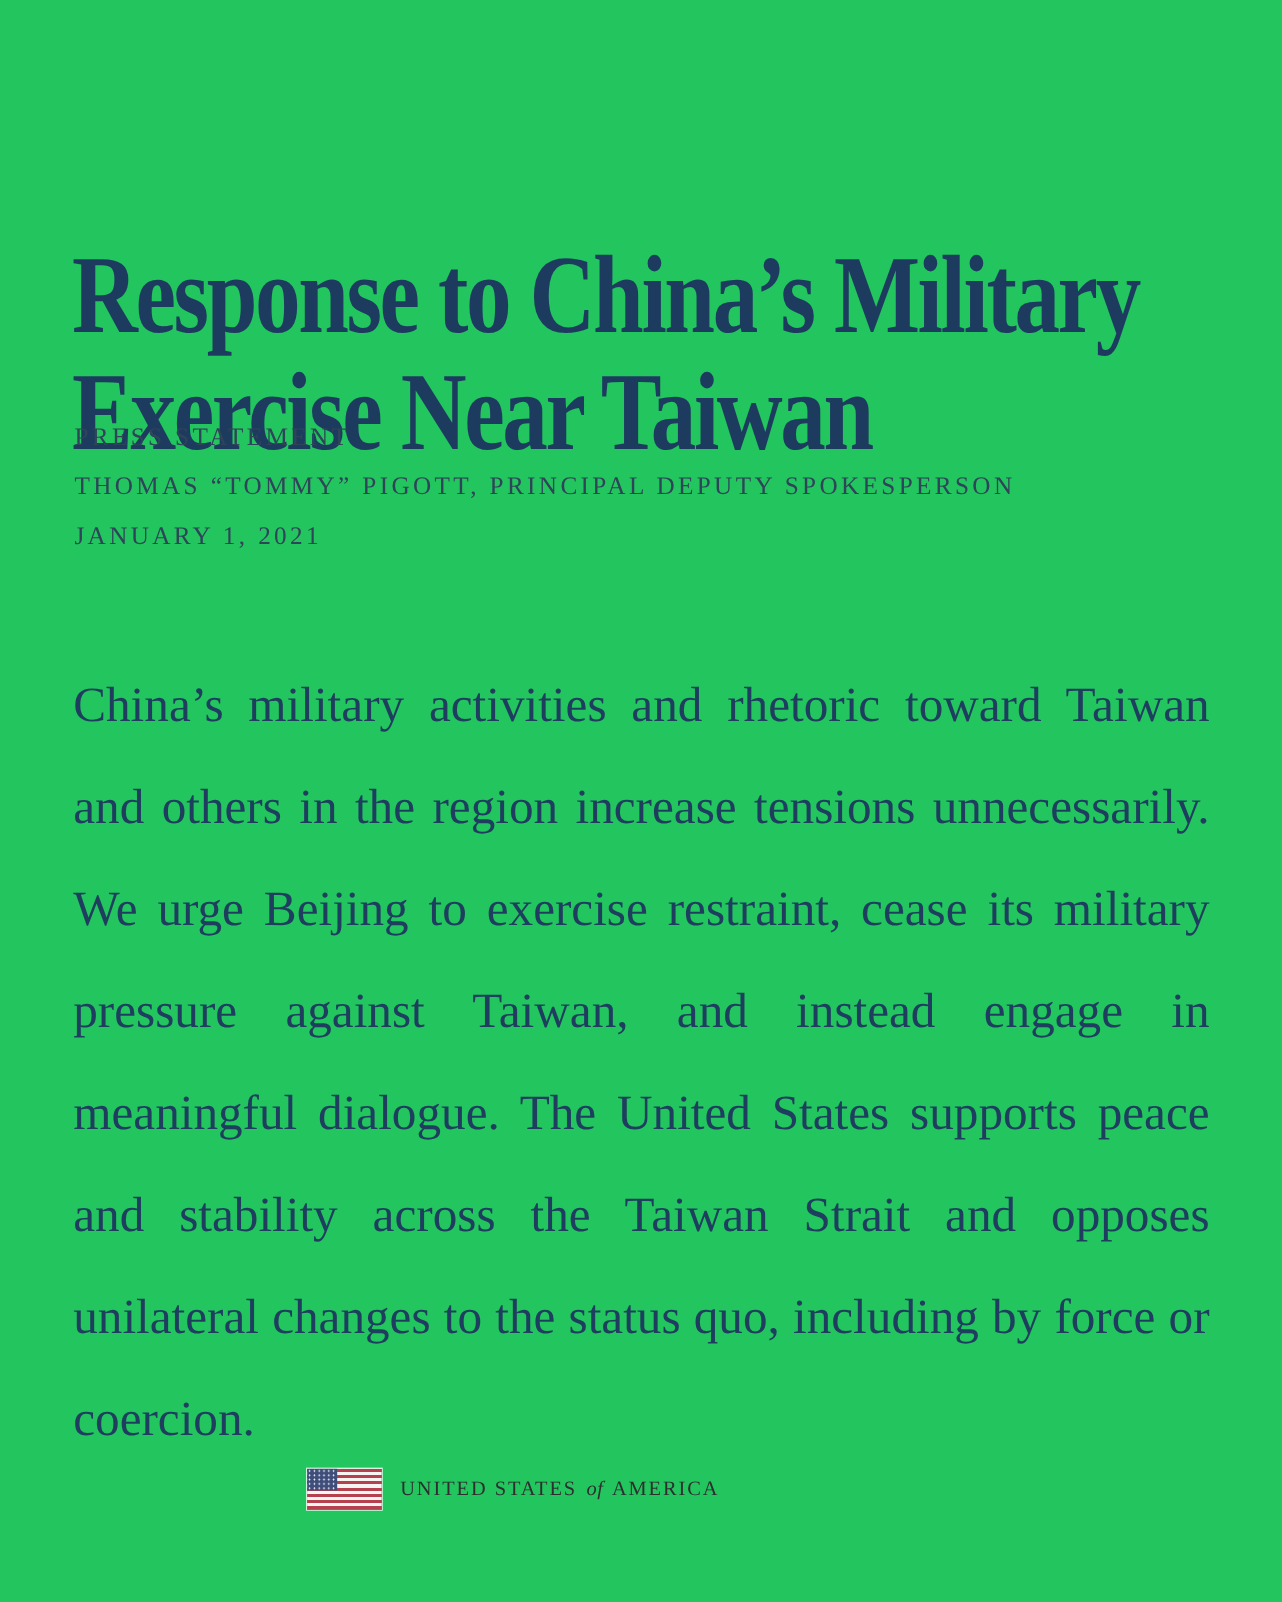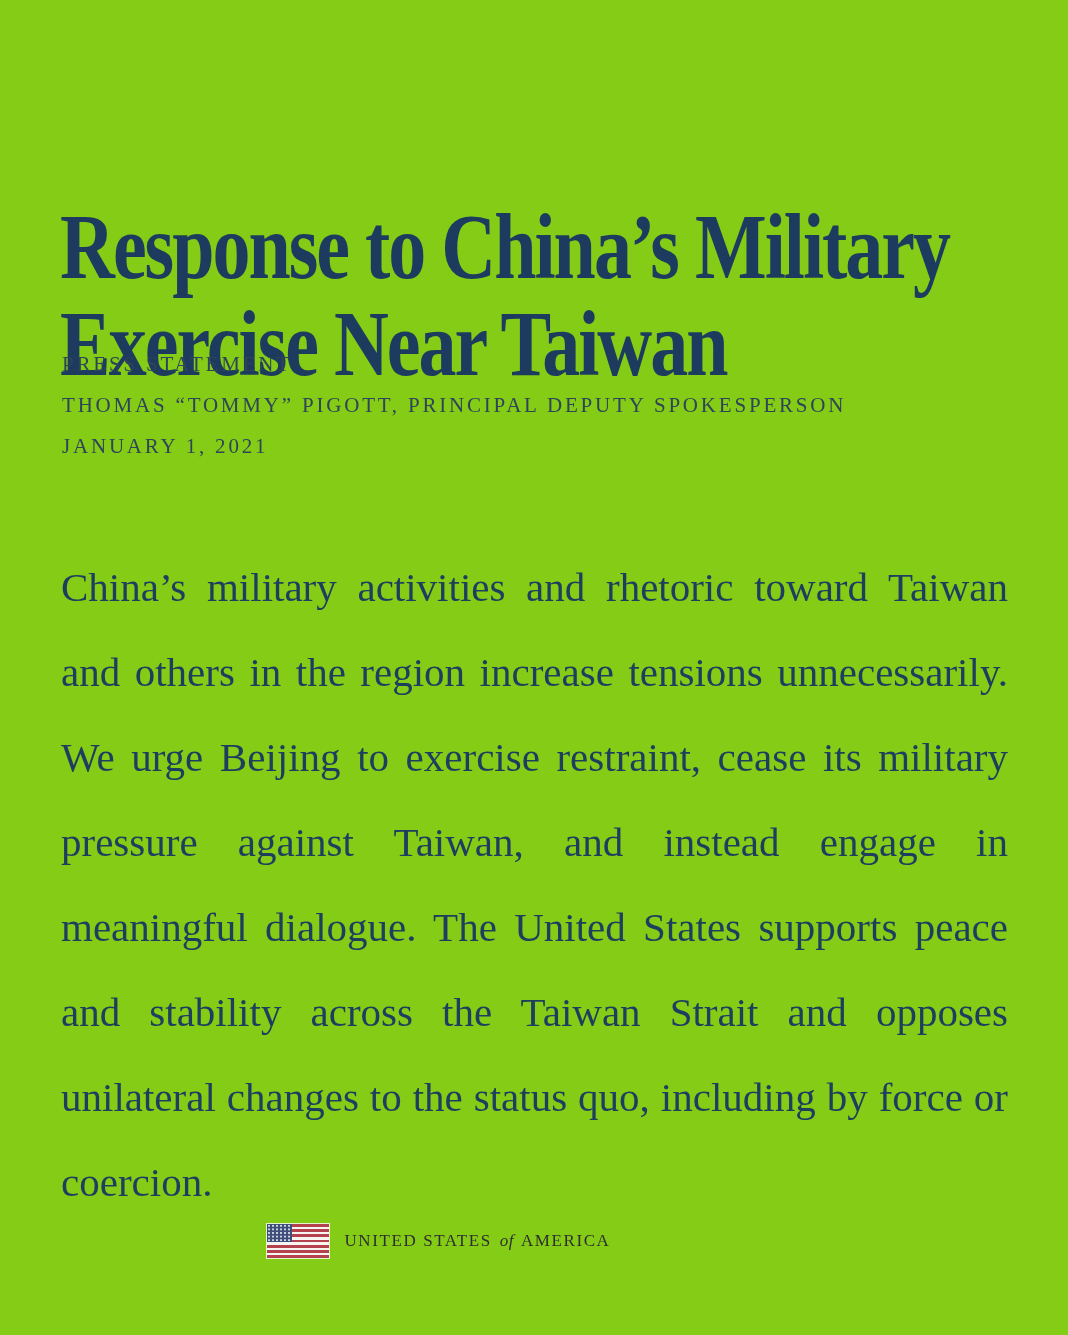--- a/index.html
+++ b/index.html
@@ -3,21 +3,21 @@
 <meta charset="utf-8">
 <style>
   html, body { margin: 0; padding: 0; }
   body { background: #d8d8d8; }
 
   .canvas {
     position: relative;
     width: 1068px;
     height: 1335px;
     margin: 0 auto;
-    background: #84cc16;
+    background: #22c55e;
     overflow: hidden;
     font-family: "Liberation Serif", "DejaVu Serif", serif;
   }
 
   
   .title {
     position: absolute;
     left: 60px;
     top: 146px;
     width: 960px;
@@ -51,21 +51,21 @@
     width: 947px;
     color: #1e3d5f;
     font-size: 41px;
     line-height: 85px;
     text-align: justify;
   }
 
   
   .footer {
     position: absolute;
-    left: 11px;
+    left: 0;
     top: 1224px;
     width: 856px;
     display: flex;
     align-items: center;
     justify-content: center;
     gap: 15px;
   }
   .flag {
     position: relative;
     width: 62px;

